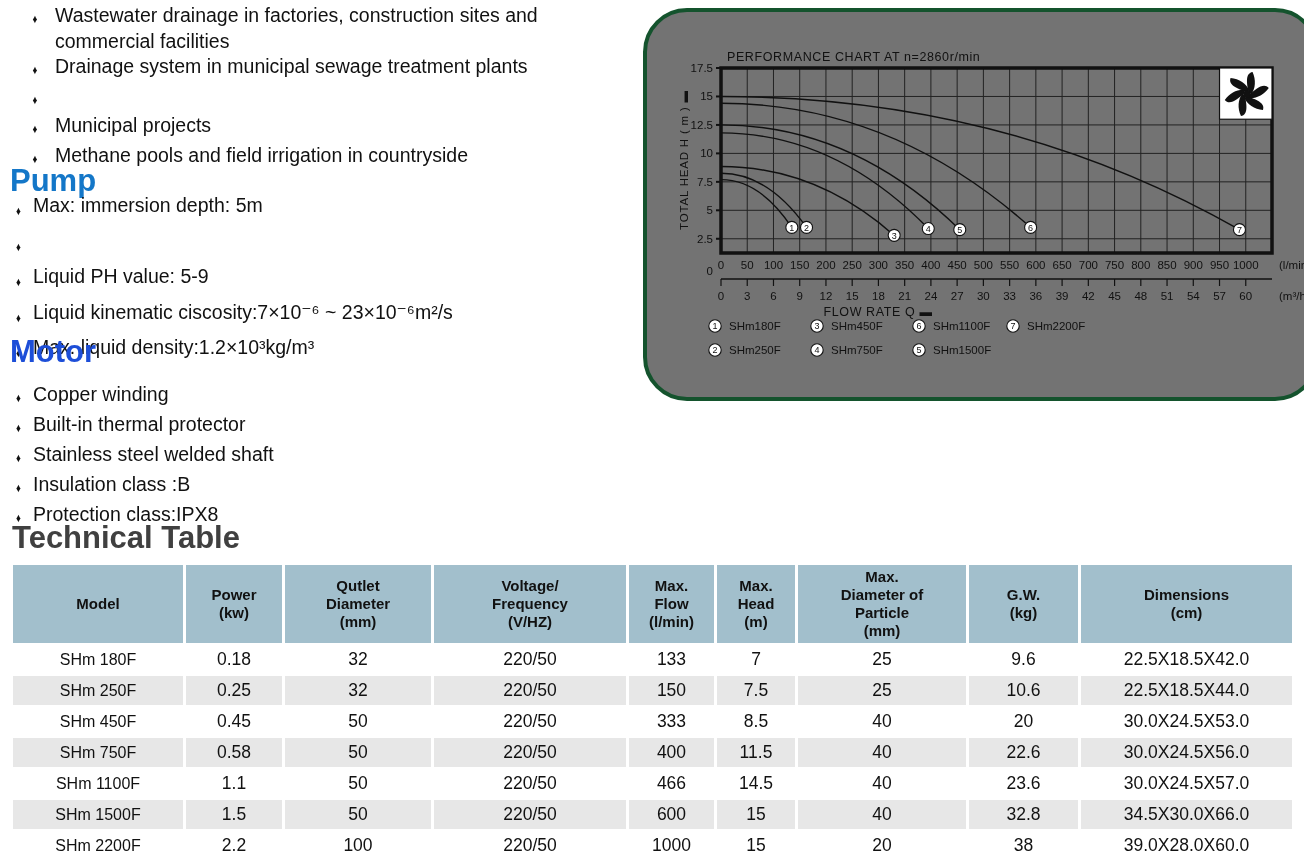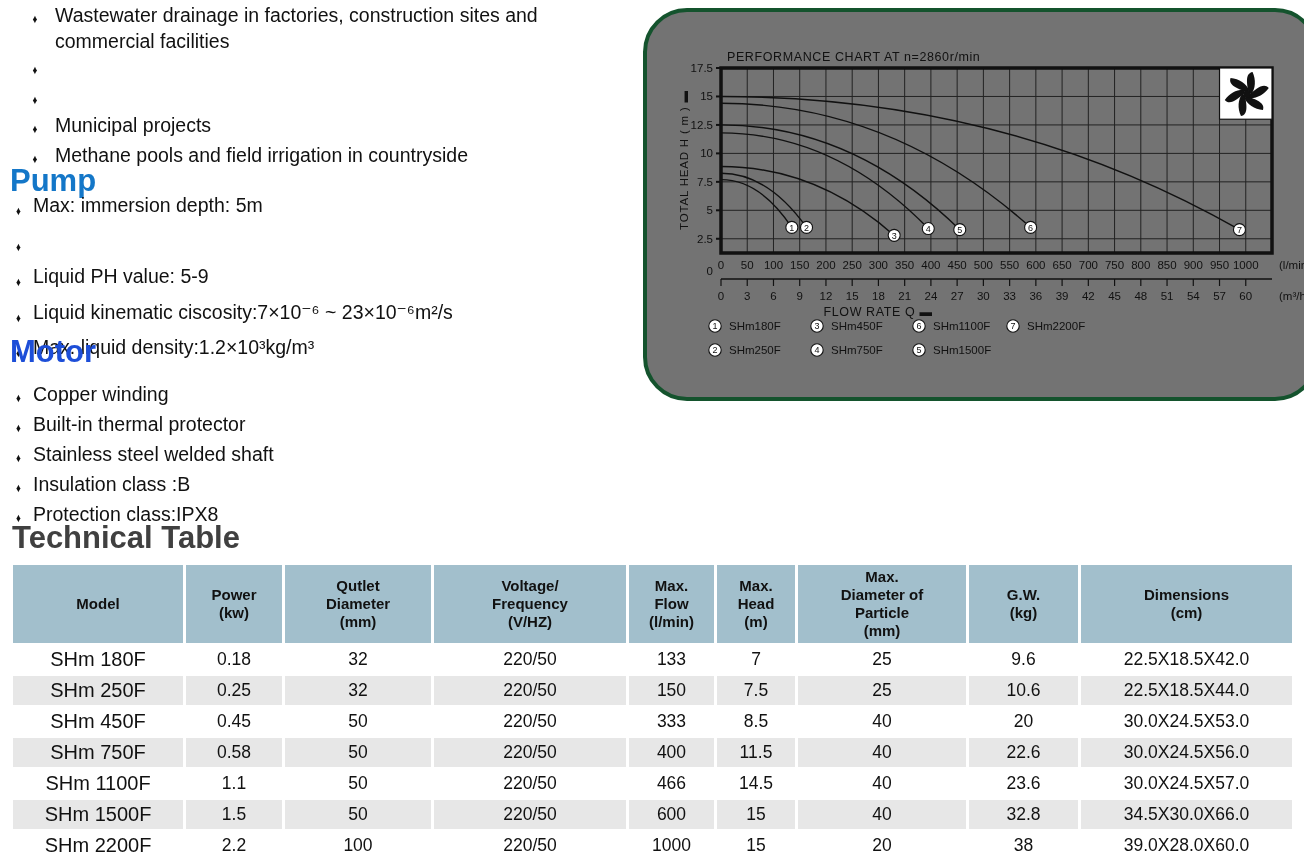--- a/index.html
+++ b/index.html
@@ -25,35 +25,36 @@
   #motor-list .bullet-item{font-size:19.5px;line-height:26px;}
   #motor-list .diamond{width:19px;padding-top:4px;}
   
   #table-title{left:12px;top:520px;}
   #tech-table{left:10px;top:563px;width:1285px;border-collapse:separate;border-spacing:3px 2px;table-layout:fixed;}
   #tech-table th{background:#a2bfcc;font-size:15px;font-weight:bold;padding:0;height:78px;vertical-align:middle;}
   #tech-table th .hline{line-height:18px;text-align:center;}
   #tech-table td{height:29px;text-align:center;font-size:17.5px;padding:0;vertical-align:middle;}
   #tech-table tbody tr:nth-child(even) td{background:#e7e7e7;}
   #tech-table tbody tr:nth-child(odd) td{background:#ffffff;}
-  #tech-table td.model{font-size:20px;}
+  #tech-table td.model{font-size:16px;}
   
   #chart-panel{left:643px;top:8px;width:644px;height:385px;border:4px solid #14532d;border-radius:44px;background:#737373;padding-left:24px;}
   #chart-panel svg{display:block;}
 </style>
 </head>
 <body>
 
 <div class="abs" id="apps">
     <div class="bullet-item">
       <span class="diamond">♦</span>
       <span>Wastewater drainage in factories, construction sites and commercial facilities</span>
     </div>
     <div class="bullet-item">
       <span class="diamond">♦</span>
+      <span>Drainage system in municipal sewage treatment plants</span>
     </div>
     <div class="bullet-item">
       <span class="diamond">♦</span>
     </div>
     <div class="bullet-item">
       <span class="diamond">♦</span>
       <span>Municipal projects</span>
     </div>
     <div class="bullet-item">
       <span class="diamond">♦</span>

